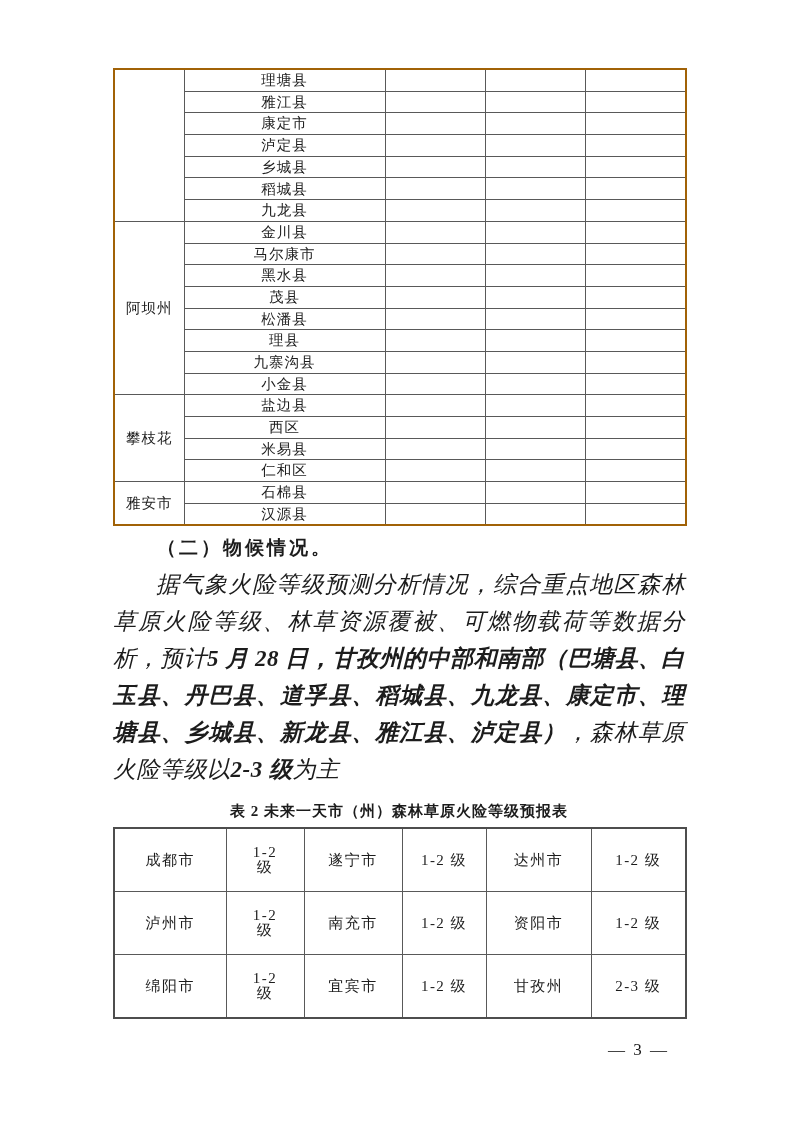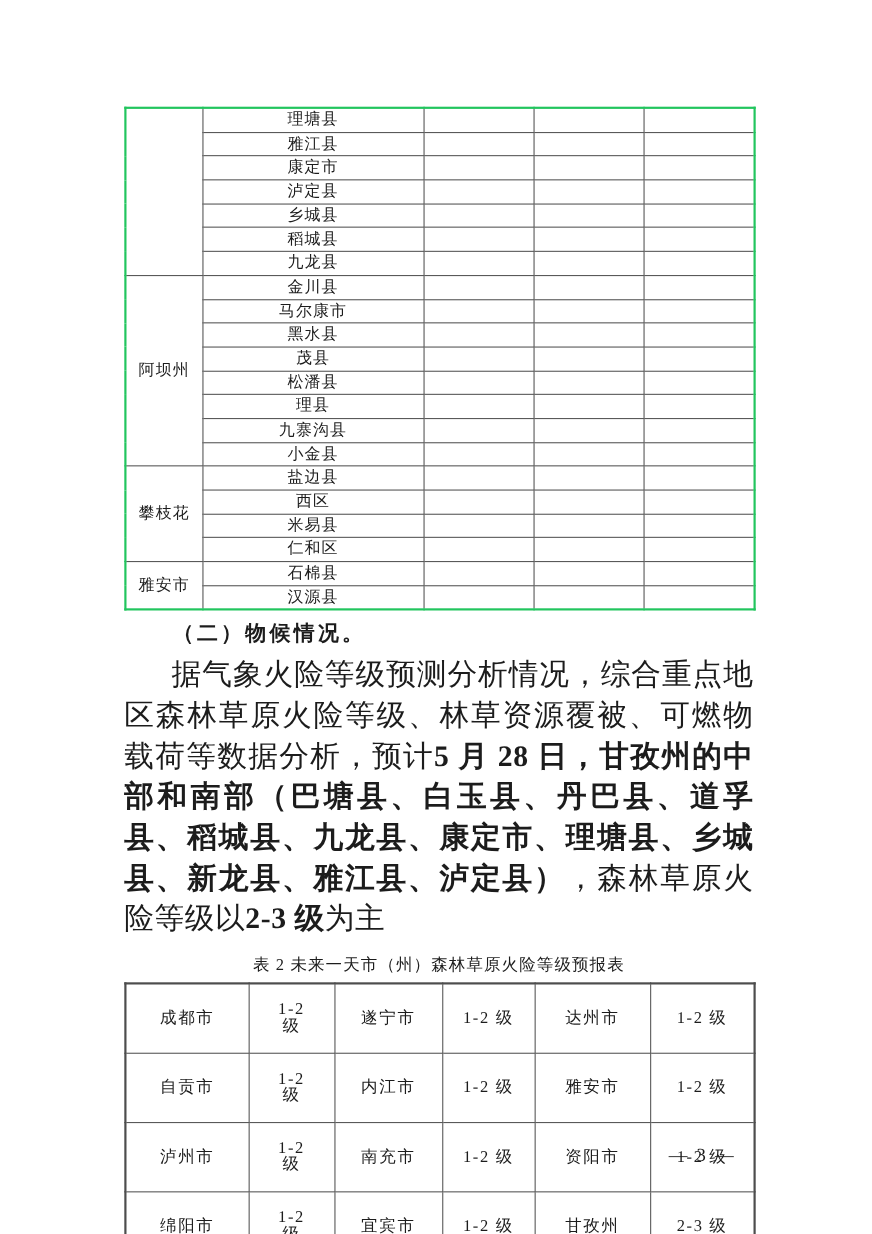--- a/index.html
+++ b/index.html
@@ -12,24 +12,24 @@
     overflow:hidden;
   }
   .content{
     position:absolute;
     left:113px;top:0;
     width:572px;
   }
   
   table{border-collapse:collapse;}
   .county-table{
-    margin-top:97px;
+    margin-top:68px;
     width:572px;
     table-layout:fixed;
-    border:2px solid #22c55e;
+    border:2px solid #a16207;
   }
   .county-table td{
     border:1px solid #595959;
     height:20.7px;
     padding:0;
     text-align:center;
     vertical-align:middle;
     font-size:14.5px;
     line-height:1;
     letter-spacing:1px;
@@ -40,34 +40,35 @@
     padding-left:44px;
     font-size:19px;
     line-height:28px;
     letter-spacing:3px;
     font-weight:bold;
   }
   
   .body-paragraph{
     margin-top:4px;
     width:572px;
-    font-size:27px;
+    font-size:23px;
     line-height:37px;
     text-align:justify;
     text-indent:43px;
     letter-spacing:0.5px;
+    font-style:italic;
   }
   .body-paragraph .seg-bold{font-weight:bold;}
   
   .table2-caption{
     margin-top:14px;
     width:572px;
     text-align:center;
     font-size:15px;
-    font-weight:400;
+    font-weight:700;
     letter-spacing:1px;
   }
   
   .forecast-table{
     margin-top:6px;
     width:572px;
     table-layout:fixed;
     border:2px solid #4d4d4d;
   }
   .forecast-table td{
@@ -255,28 +256,20 @@
     <tbody>
         <tr>
           <td>成都市</td>
           <td>1-2 级</td>
           <td>遂宁市</td>
           <td>1-2 级</td>
           <td>达州市</td>
           <td>1-2 级</td>
         </tr>
         <tr>
-          <td>自贡市</td>
-          <td>1-2 级</td>
-          <td>内江市</td>
-          <td>1-2 级</td>
-          <td>雅安市</td>
-          <td>1-2 级</td>
-        </tr>
-        <tr>
           <td>泸州市</td>
           <td>1-2 级</td>
           <td>南充市</td>
           <td>1-2 级</td>
           <td>资阳市</td>
           <td>1-2 级</td>
         </tr>
         <tr>
           <td>绵阳市</td>
           <td>1-2 级</td>

